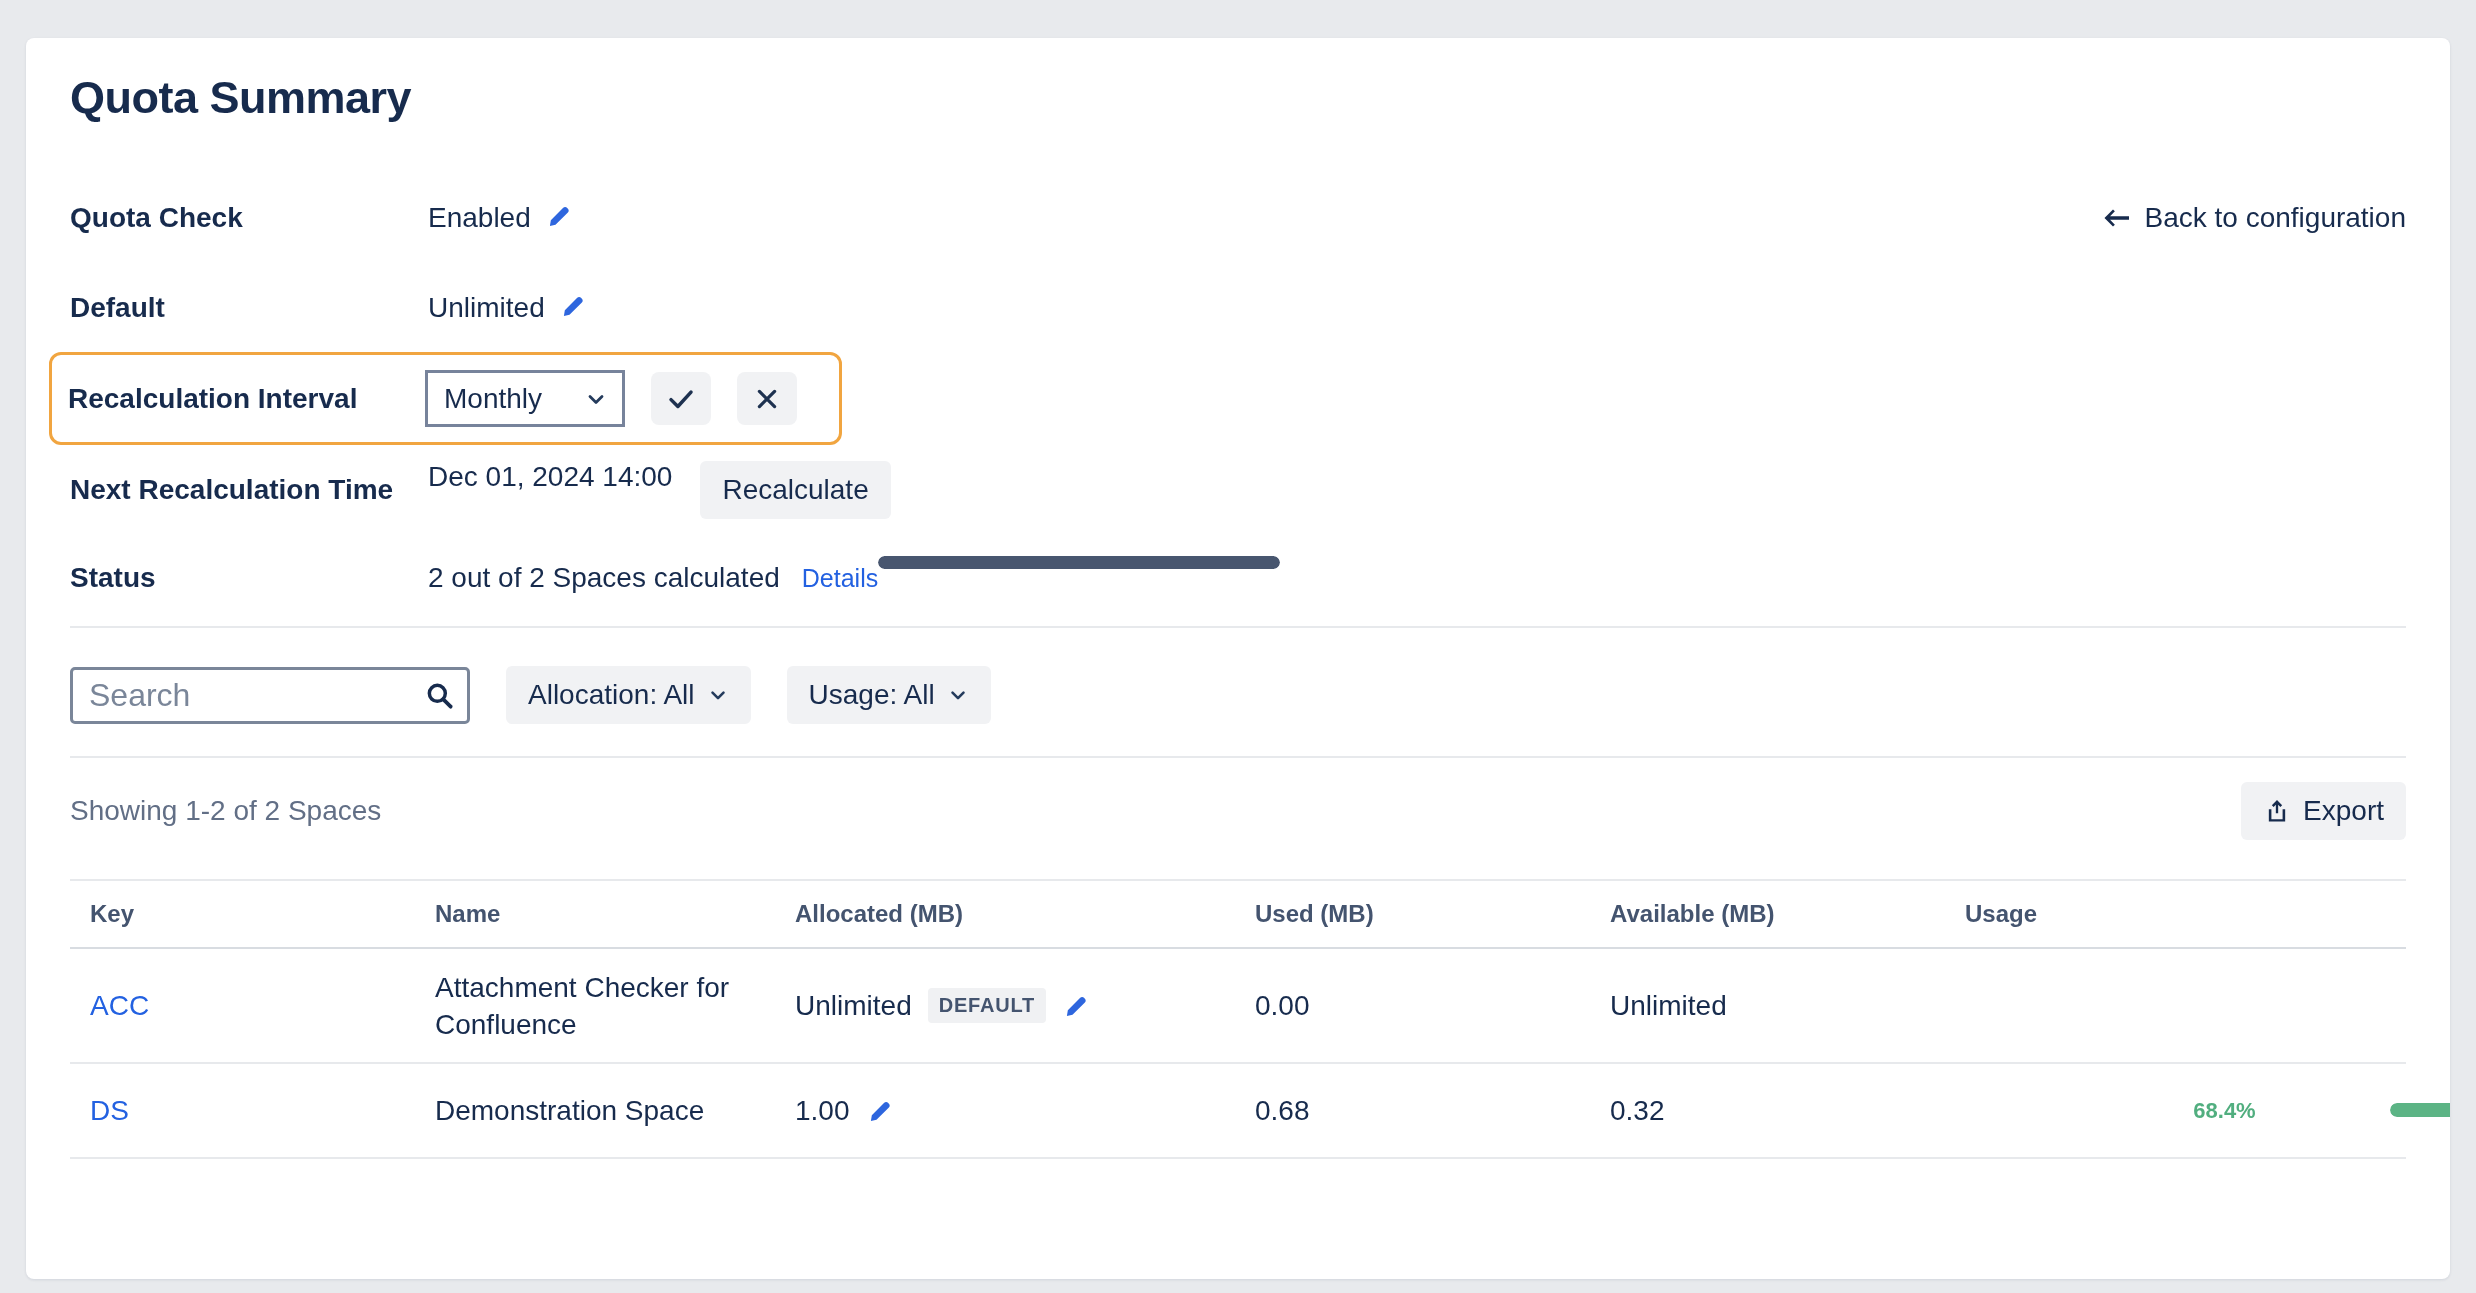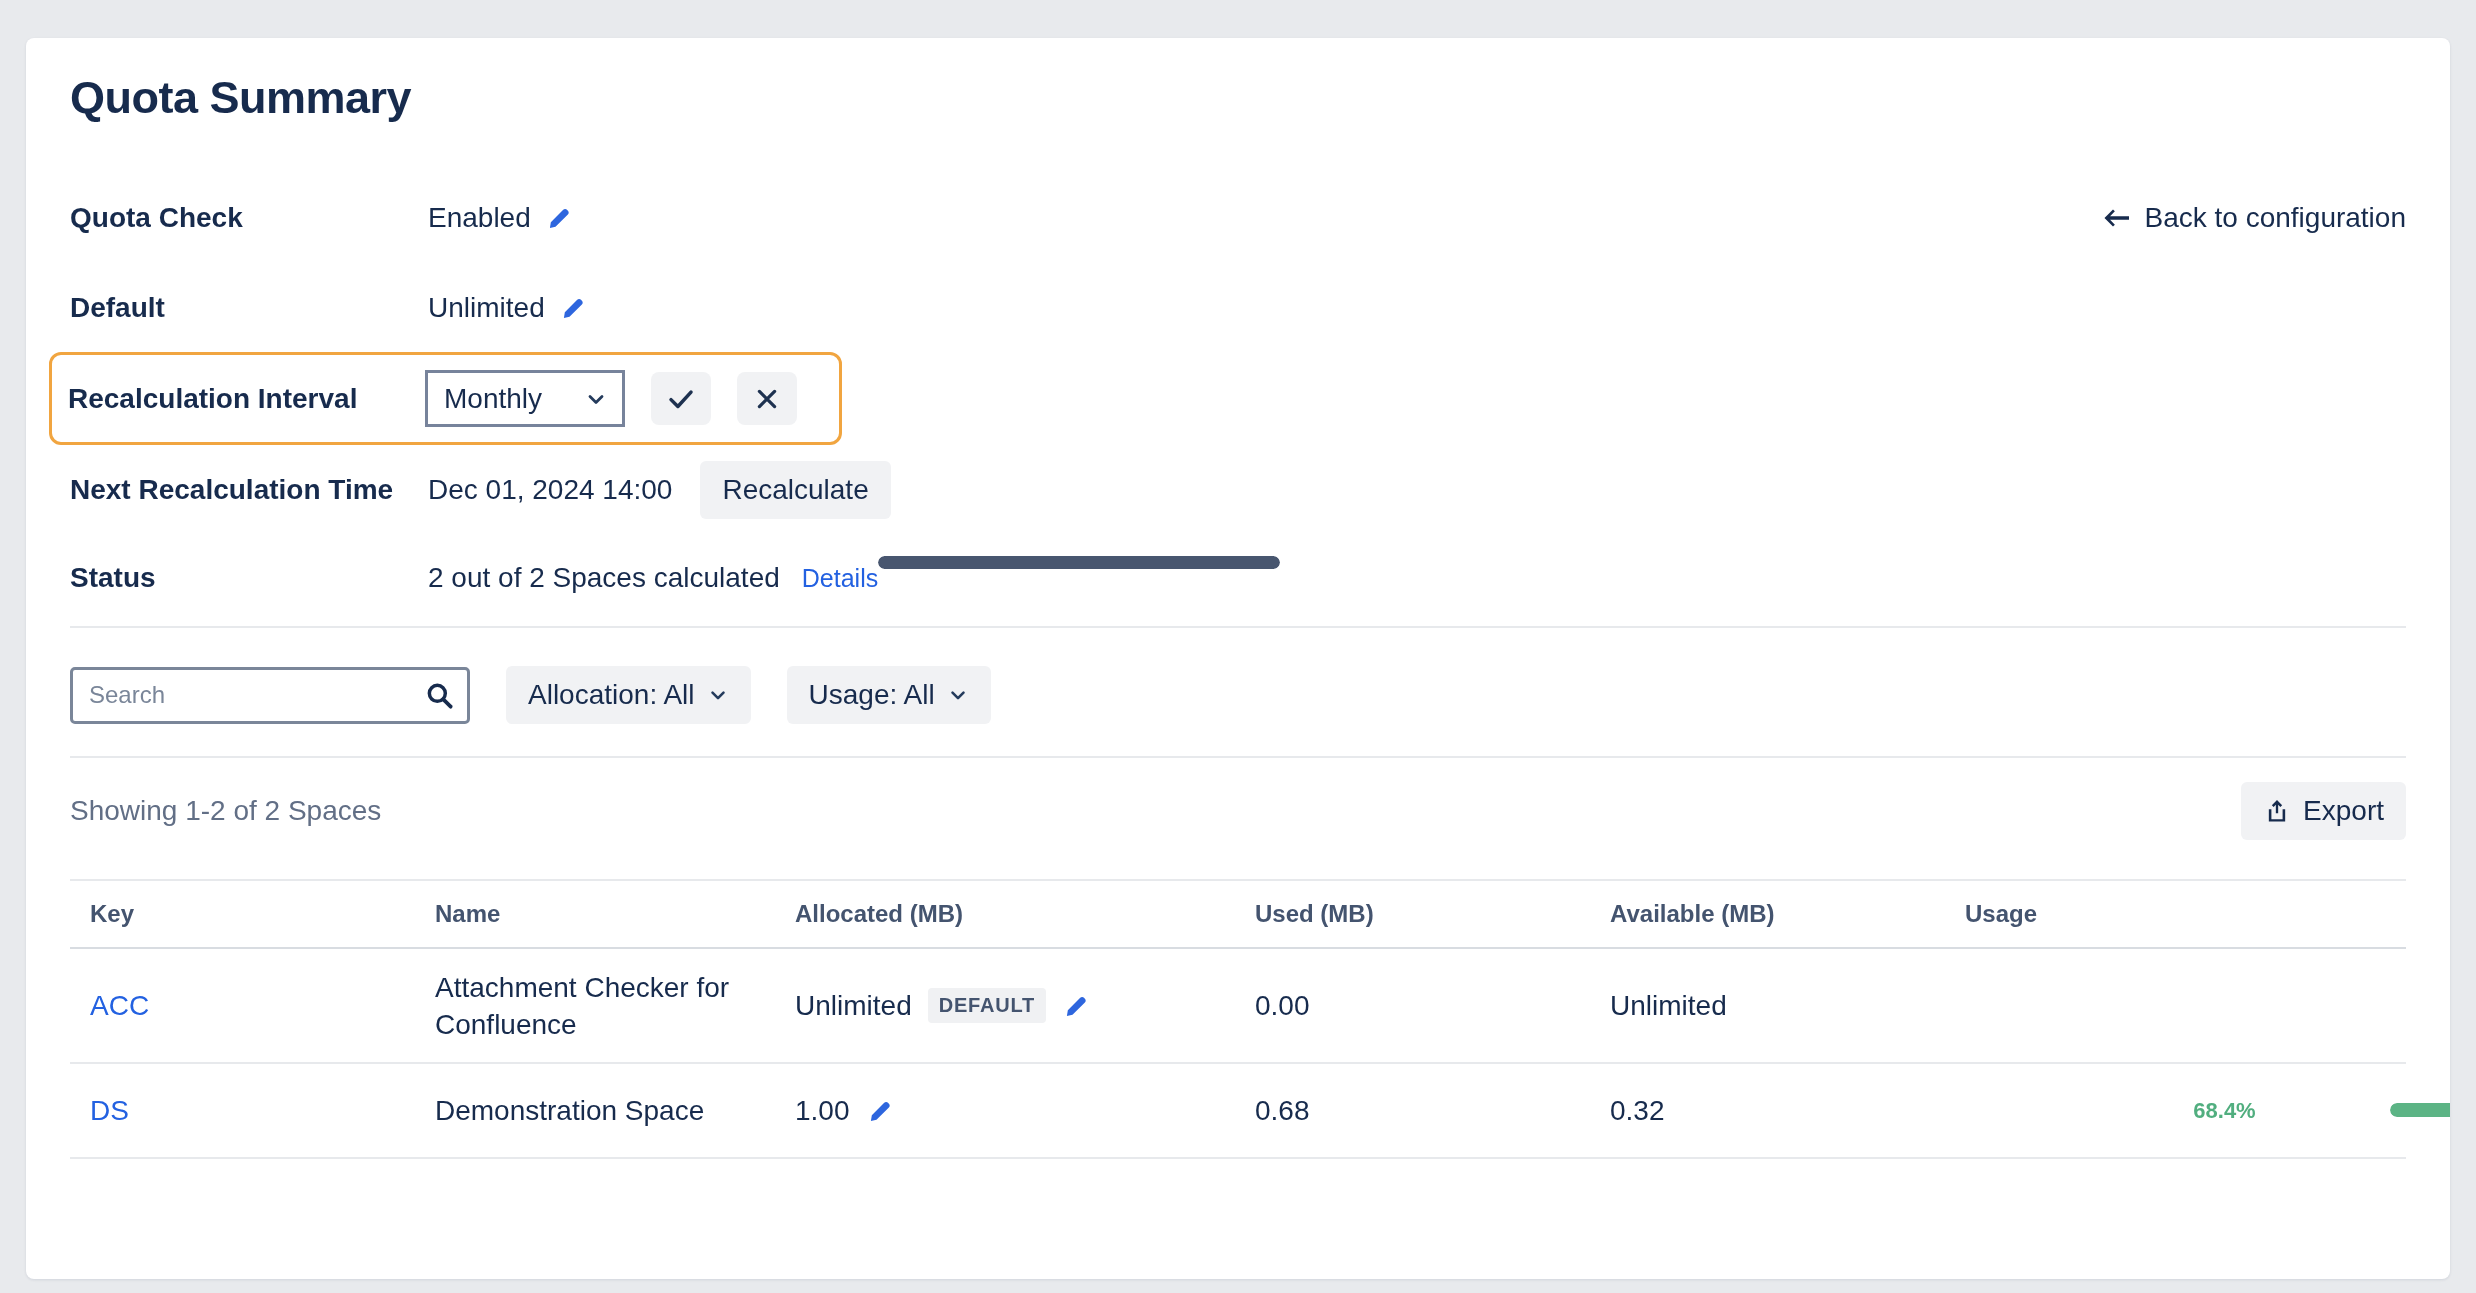--- a/index.html
+++ b/index.html
@@ -41,21 +41,21 @@
     width: 358px;
     flex: 0 0 358px;
     font-size: 28px;
     font-weight: 700;
     color: #172B4D;
   }
   .def-value {
     font-size: 28px;
     color: #172B4D;
     display: flex;
-    align-items: center;
+    align-items: flex-start;
     gap: 14px;
   }
   .pencil-btn {
     background: none; border: none; cursor: pointer;
     display: inline-flex; align-items: center; padding: 0;
   }
   .back-link {
     position: absolute;
     top: 0; right: 0;
     height: 56px;
@@ -126,21 +126,21 @@
   .filter-bar { display: flex; align-items: center; margin-top: 38px; }
   .search-wrap {
     position: relative;
     width: 400px; height: 57px;
   }
   .search-input {
     width: 100%; height: 100%;
     border: 3px solid #7A8699;
     border-radius: 5px;
     font-family: "Liberation Sans", sans-serif;
-    font-size: 24px;
+    font-size: 32px;
     color: #172B4D;
     padding: 0 56px 0 16px;
     outline: none;
   }
   .search-input::placeholder { color: #7A8699; }
   .search-icon { position: absolute; right: 14px; top: 13px; }
   .filter-btn { margin-left: 36px; }
   .divider2 { height: 2px; background: #E7E9EC; margin-top: 32px; }
   
   .meta-row {

